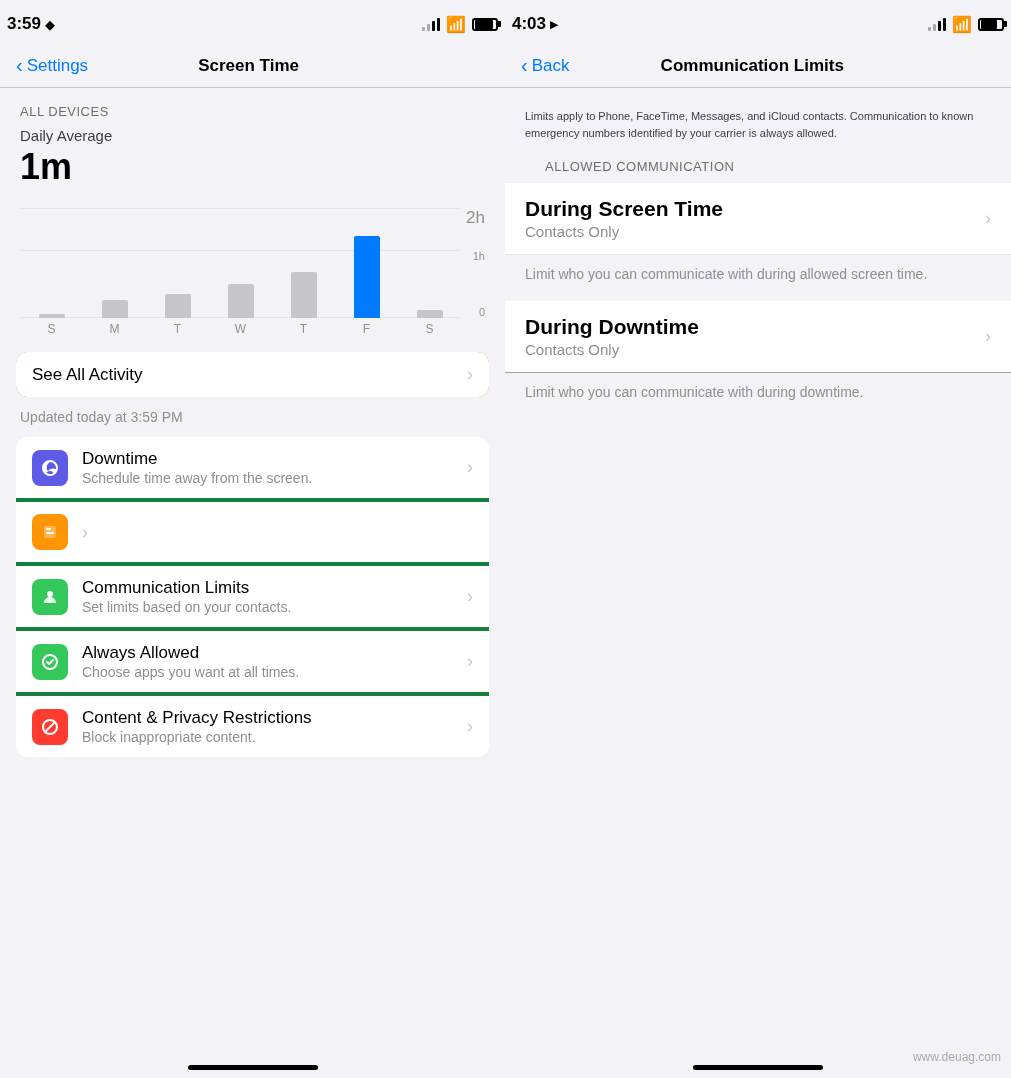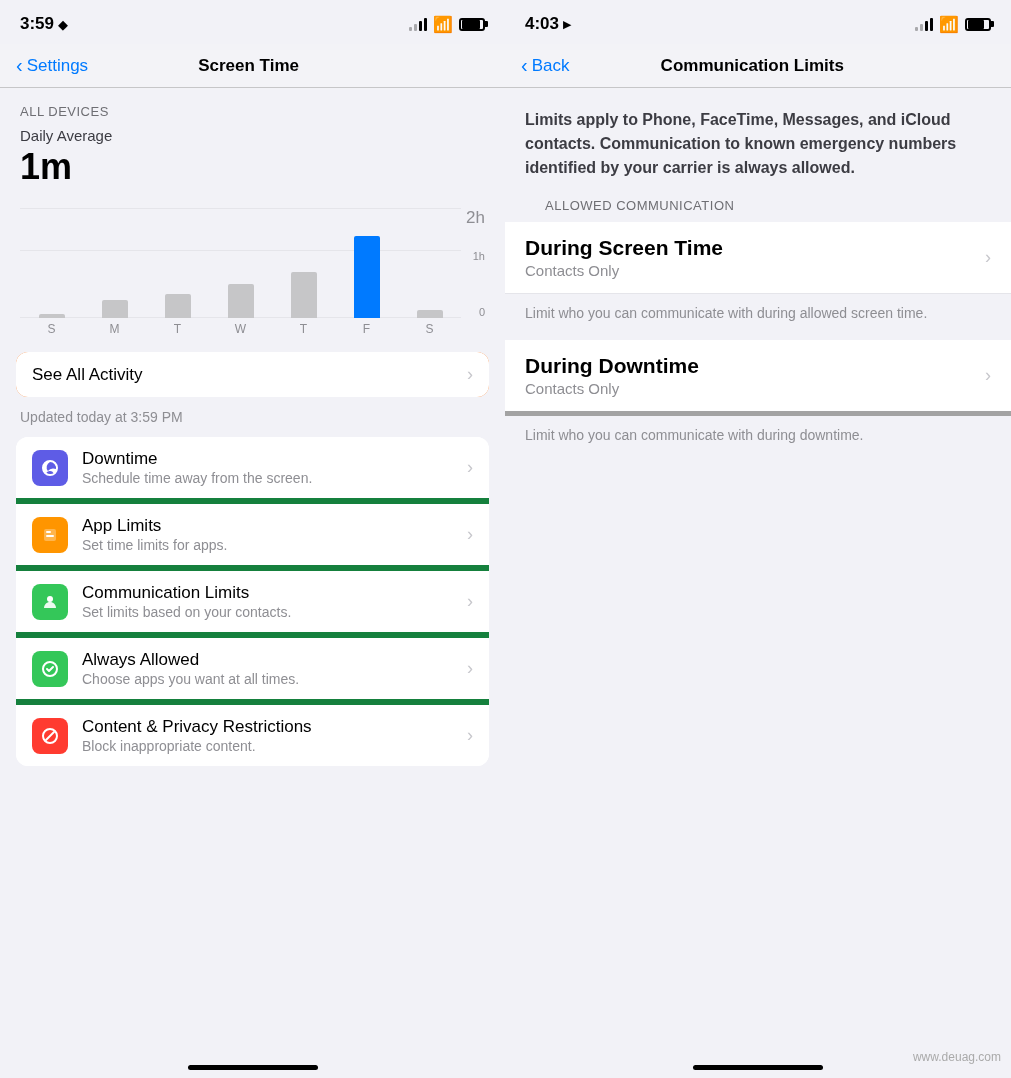--- a/index.html
+++ b/index.html
@@ -32,21 +32,21 @@
       flex-direction: column;
       overflow: hidden;
       position: relative;
     }
 
     
     .status-bar {
       display: flex;
       justify-content: space-between;
       align-items: center;
-      padding: 8px 20px 4px;
+      padding: 8px 7px 4px;
       height: 44px;
       background: transparent;
     }
 
     .status-time {
       font-size: 17px;
       font-weight: 600;
       color: #000;
     }
 
@@ -150,21 +150,21 @@
       font-weight: 700;
       color: #000;
       margin-top: 2px;
     }
 
     .list-item {
       display: flex;
       align-items: center;
       padding: 12px 16px;
       background: #fff;
-      border-bottom: 6px solid #15803d;
+      border-bottom: 4px solid #15803d;
       position: relative;
     }
     .list-item:last-child {
       border-bottom: none;
     }
 
     .list-item-icon {
       width: 36px;
       height: 36px;
       border-radius: 8px;
@@ -216,24 +216,23 @@
       transform: translateX(-50%);
       width: 130px;
       height: 5px;
       background: #000;
       border-radius: 3px;
     }
 
     
     .info-text {
       padding: 20px 20px 16px;
-      font-size: 16px;
+      font-size: 11px;
       color: #3c3c43;
       line-height: 1.5;
-      font-weight: bold;
     }
 
     .right-section-label {
       font-size: 13px;
       color: #6e6e73;
       text-transform: uppercase;
       padding: 0 20px 10px;
       letter-spacing: 0.5px;
     }
 
@@ -375,24 +374,20 @@
     </div>
 
     <div class="list-item">
       <div class="list-item-icon icon-orange">
         <svg width="20" height="20" viewBox="0 0 20 20" fill="white">
           <rect x="4" y="4" width="12" height="12" rx="2" fill="white" opacity="0.3"></rect>
           <rect x="6" y="10" width="8" height="2" rx="1" fill="white"></rect>
           <rect x="6" y="6" width="5" height="2" rx="1" fill="white"></rect>
         </svg>
       </div>
-      <div class="list-item-content">
-        <div class="list-item-title">App Limits</div>
-        <div class="list-item-subtitle">Set time limits for apps.</div>
-      </div>
       <span class="chevron-right">›</span>
     </div>
 
     <div class="list-item" style="background:#fff;">
       <div class="list-item-icon icon-green-comm">
         <svg width="20" height="20" viewBox="0 0 20 20" fill="white">
           <circle cx="10" cy="7" r="3" fill="white"></circle>
           <path d="M4 16c0-3.3 2.7-6 6-6s6 2.7 6 6" fill="white" opacity="0.9"></path>
         </svg>
       </div>
@@ -479,21 +474,21 @@
         <div class="right-list-item-subtitle">Contacts Only</div>
       </div>
       <span class="chevron-right">›</span>
     </div>
   </div>
 
   <div style="background: #f2f2f7; padding: 10px 20px 16px;">
     <span class="description-text" style="padding:0;">Limit who you can communicate with during allowed screen time.</span>
   </div>
 
-  <div style="background:#fff; border-bottom: 5px solid #a3a3a3;">
+  <div style="background:#fff; border-bottom: 1px solid #a3a3a3;">
     <div class="right-list-item">
       <div class="right-list-item-content">
         <div class="right-list-item-title">During Downtime</div>
         <div class="right-list-item-subtitle">Contacts Only</div>
       </div>
       <span class="chevron-right">›</span>
     </div>
   </div>
 
   <div style="background: #f2f2f7; padding: 10px 20px 16px;">

